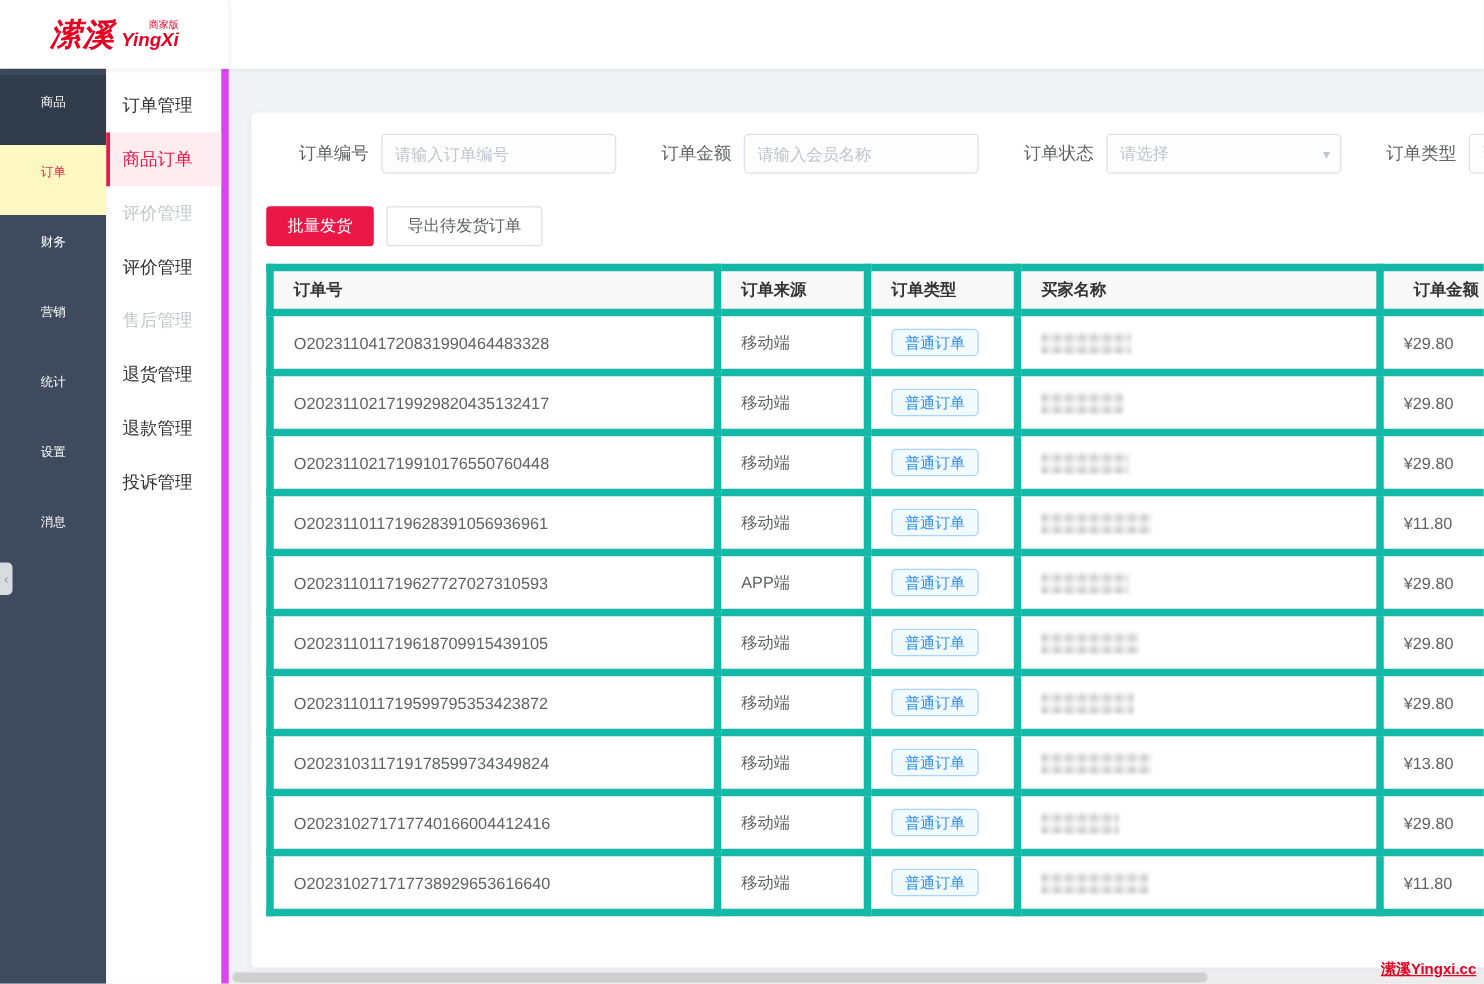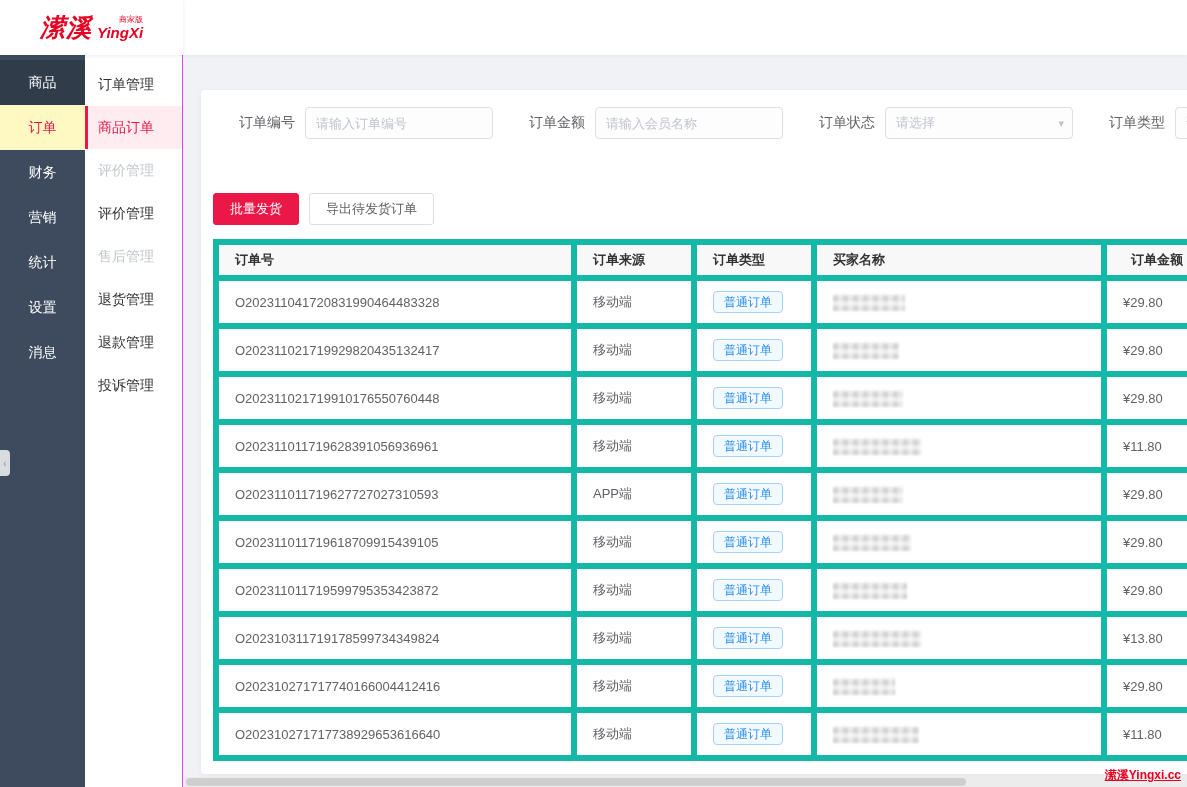--- a/index.html
+++ b/index.html
@@ -10,22 +10,22 @@
     background:#f0f2f5;
     color:#303133;
   }
 
   
   .sidebar{
     position:absolute;left:0;top:0;width:85px;height:787px;
     background:#3e4b5e;padding-top:60px;z-index:2;
   }
   .side-item{
-    height:45px;line-height:45px;text-align:center;
-    color:#ffffff;font-size:14px;cursor:pointer;
+    height:56px;line-height:45px;text-align:center;
+    color:#ffffff;font-size:10px;cursor:pointer;
   }
   .side-item:first-child{background:rgba(0,0,0,.20);}
   .side-item.active{background:#fef9c3;color:var(--accent,#ea1747);}
 
   
   .logo-box{
     position:absolute;left:0;top:0;width:183px;height:55px;background:#ffffff;
     z-index:5;display:flex;align-items:center;justify-content:center;
     box-shadow:0 1px 4px rgba(0,0,0,.08);
   }
@@ -33,21 +33,21 @@
     color:#e60021;font-size:25px;font-weight:bold;font-style:italic;
     font-family:"Liberation Serif","DejaVu Serif",serif;letter-spacing:1px;
   }
   .logo-col{display:flex;flex-direction:column;margin-left:5px;line-height:1;}
   .logo-tag{font-size:8px;color:#e60021;align-self:flex-end;margin-bottom:1px;}
   .logo-en{font-size:15px;color:#e60021;font-weight:bold;font-style:italic;}
 
   
   .submenu{
     position:absolute;left:85px;top:55px;width:98px;height:732px;
-    background:#ffffff;z-index:2;border-right:1px solid #d946ef;padding-top:8px;
+    background:#ffffff;z-index:2;border-right:6px solid #d946ef;padding-top:8px;
   }
   .sub-group{
     height:43px;line-height:43px;padding-left:13px;
     font-size:14px;color:#303133;cursor:pointer;
   }
   .sub-group.muted{color:#c3c7cc;}
   .sub-item{
     height:43px;line-height:43px;padding-left:13px;
     font-size:14px;color:#303133;cursor:pointer;
   }
@@ -79,21 +79,21 @@
   .f-input{padding:0 10px;font-size:13px;color:#606266;outline:none;font-family:inherit;}
   .f-input::placeholder{color:#c0c4cc;}
   .select{display:flex;align-items:center;justify-content:space-between;padding:0 8px 0 10px;cursor:pointer;}
   .select .ph{color:#c0c4cc;font-size:13px;}
   .chev{color:#c0c4cc;font-size:11px;}
 
   
   .actions{margin:26px 0 0 12px;display:flex;gap:10px;}
   .btn{
     height:32px;padding:0 16px;border-radius:3px;font-size:13px;cursor:pointer;
-    border:1px solid transparent;font-family:inherit;margin-top:28px;
+    border:1px solid transparent;font-family:inherit;
   }
   .btn-primary{background:var(--accent,#ea1747);color:#fff;border-color:var(--accent,#ea1747);}
   .btn-plain{background:#fff;color:#606266;border-color:#dcdfe6;}
 
   
   .orders-table{
     margin:14px 0 0 12px;border-collapse:collapse;table-layout:fixed;
     width:1048px;font-size:13px;
   }
   .orders-table th,.orders-table td{

